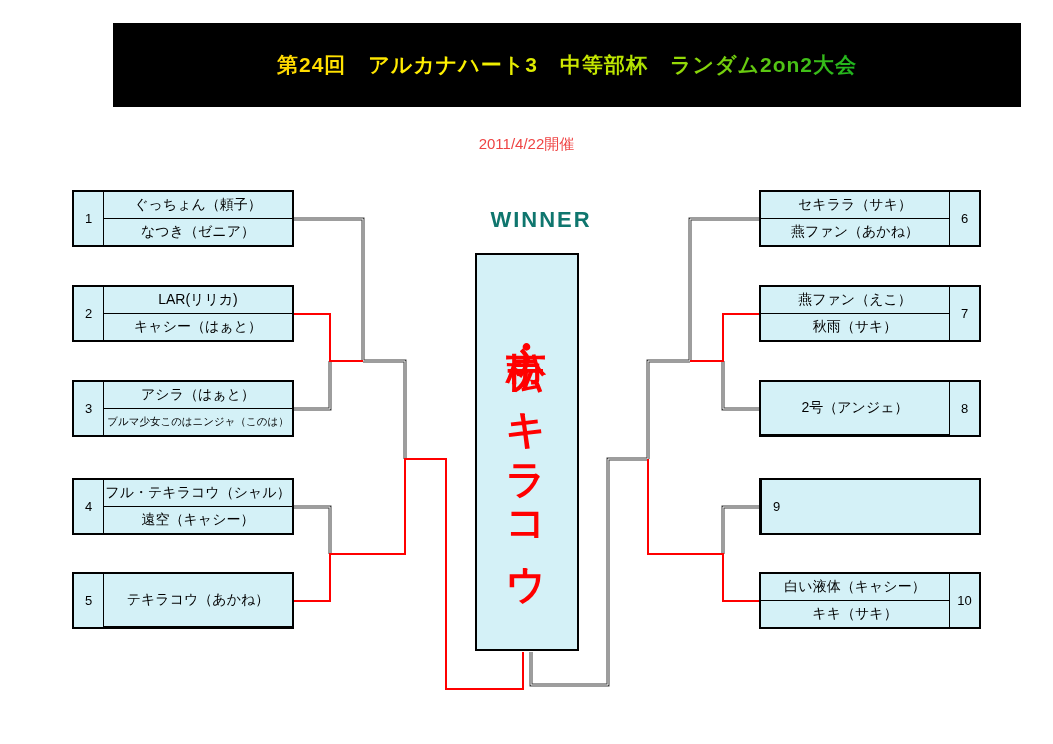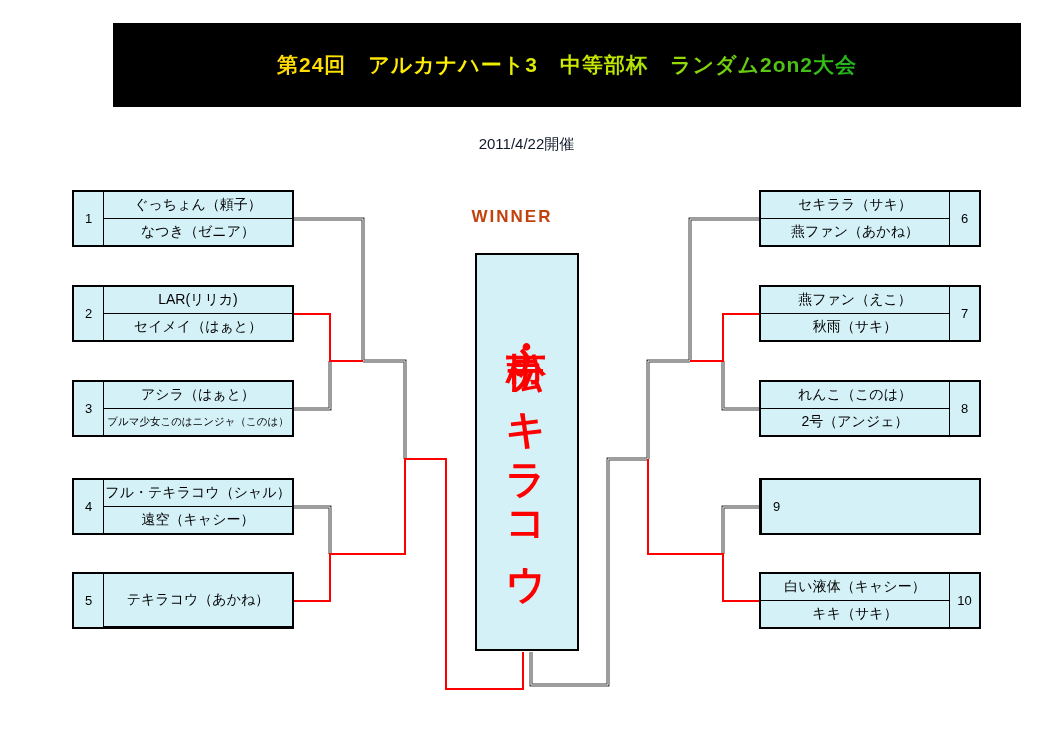--- a/index.html
+++ b/index.html
@@ -14,26 +14,26 @@
     background:#000000; display:flex; align-items:center; justify-content:center;margin-left:41px;
   }
   .title {
     font-size:21px; font-weight:bold; letter-spacing:1px; white-space:nowrap;
     background:linear-gradient(90deg,#ffd800 0%,#fff200 30%,#b8e400 60%,#1eb41e 100%);
     -webkit-background-clip:text; background-clip:text;
     color:#ffee00; -webkit-text-fill-color:transparent;
   }
   .date-line {
     position:absolute; left:0; top:135px; width:1053px;
-    text-align:center; font-size:15px; color:#0f172a;
+    text-align:center; font-size:15px; color:#ef4444;
   }
   
   .winner-label {
-    position:absolute; left:455px; top:207px; width:114px;
-    text-align:center; color:#c2410c; font-weight:bold; font-size:17px;
+    position:absolute; left:484px; top:207px; width:114px;
+    text-align:center; color:#0f766e; font-weight:bold; font-size:22px;
     letter-spacing:2px;
   }
   .winner-box {
     position:absolute; left:475px; top:253px; width:104px; height:398px;
     background:#d4f1f7; border:2px solid #000000;
     display:flex; align-items:center; justify-content:center;
   }
   .winner-name {
     writing-mode:vertical-rl; text-orientation:upright;
     font-size:40px; font-weight:bold; color:#ff0000; letter-spacing:6px;
@@ -113,21 +113,21 @@
     <div class="seed">1</div>
     <div class="names">
       <div class="row">ぐっちょん（頼子）</div>
       <div class="row">なつき（ゼニア）</div>
     </div>
   </div>
   <div class="team-box left-side" style="top:285px">
     <div class="seed">2</div>
     <div class="names">
       <div class="row">LAR(リリカ)</div>
-      <div class="row">セイメイ（はぁと）</div>
+      <div class="row">キャシー（はぁと）</div>
     </div>
   </div>
   <div class="team-box left-side" style="top:380px">
     <div class="seed">3</div>
     <div class="names">
       <div class="row">アシラ（はぁと）</div>
       <div class="row small">ブルマ少女このはニンジャ（このは）</div>
     </div>
   </div>
   <div class="team-box left-side" style="top:478px">
@@ -154,21 +154,20 @@
   <div class="team-box right-side" style="top:285px">
     <div class="seed">7</div>
     <div class="names">
       <div class="row">燕ファン（えこ）</div>
       <div class="row">秋雨（サキ）</div>
     </div>
   </div>
   <div class="team-box right-side" style="top:380px">
     <div class="seed">8</div>
     <div class="names">
-      <div class="row">れんこ（このは）</div>
       <div class="row">2号（アンジェ）</div>
     </div>
   </div>
   <div class="team-box right-side" style="top:478px">
     <div class="seed">9</div>
   </div>
   <div class="team-box right-side" style="top:572px">
     <div class="seed">10</div>
     <div class="names">
       <div class="row">白い液体（キャシー）</div>

